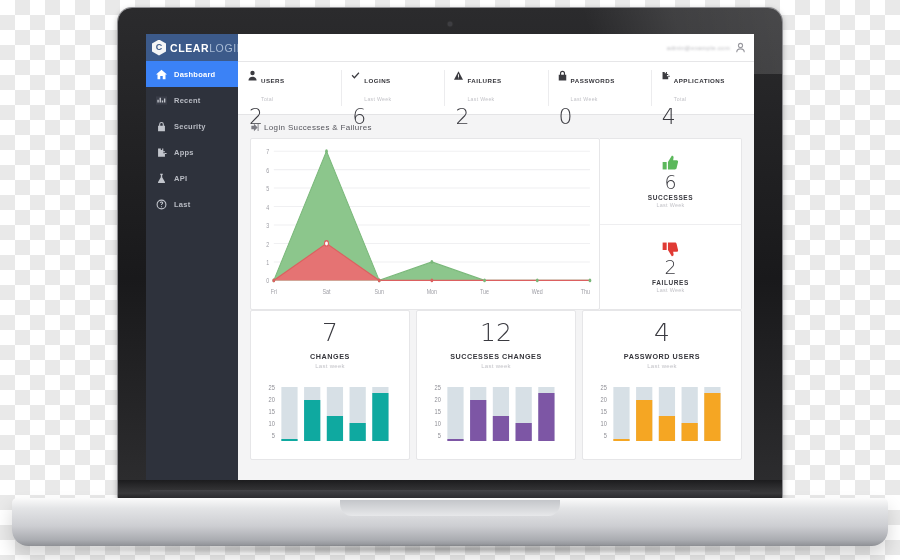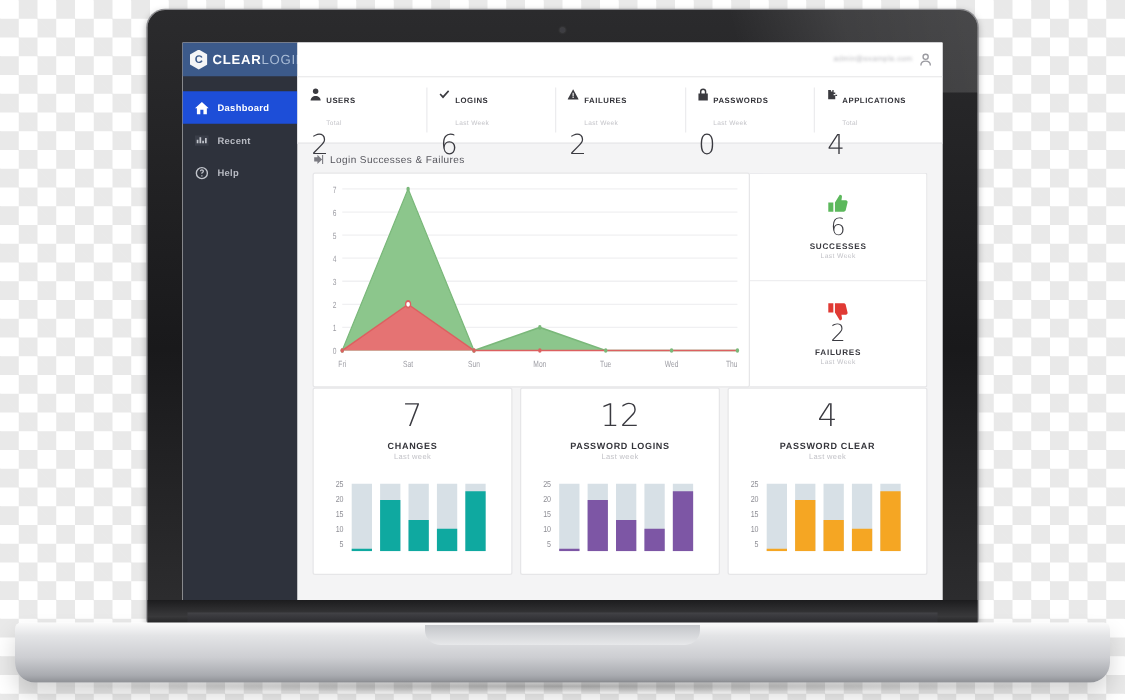--- a/index.html
+++ b/index.html
@@ -75,21 +75,21 @@
   .brand-badge span{color:#3c5a8a;font-size:9px;font-weight:bold;line-height:1;}
   .brand-text{font-size:10.5px;letter-spacing:.6px;font-weight:bold;white-space:nowrap;}
   .brand-text .b1{color:#ffffff;}
   .brand-text .b2{color:#a9bcd6;font-weight:normal;}
 
   .nav-item{
     height:26px;display:flex;align-items:center;gap:7px;padding:0 0 0 10px;
     box-sizing:border-box;color:#b9bcc4;font-size:7.5px;font-weight:bold;
     letter-spacing:.25px;cursor:pointer;
   }
-  .nav-item.active{background:#1d4ed8;color:#ffffff;margin-top:12px;}
+  .nav-item.active{background:#3b82f6;color:#ffffff;}
   .nav-ico{width:11px;height:11px;flex:0 0 11px;display:block;}
   .nav-ico svg{display:block;width:11px;height:11px;fill:#c2c5cc;}
   .nav-item.active .nav-ico svg{fill:#ffffff;}
 
   .content{flex:1;display:flex;flex-direction:column;min-width:0;background:#f4f4f5;}
 
   .topbar{
     height:27px;background:#ffffff;border-bottom:1px solid #e6e6e8;
     display:flex;align-items:center;justify-content:flex-end;padding-right:8px;gap:5px;
   }
@@ -187,33 +187,57 @@
         <div class="nav-item">
           <span class="nav-ico">
             <svg viewBox="0 0 16 16">
                 <path d="M0 2h16v12H0z" fill="#3a3e49"></path>
                 <path d="M2 11h2V7H2zm3.2 0h2V4h-2zm3.2 0h2V8h-2zm3.2 0h2V5h-2z"></path>
               </svg>
           </span>
           <span>Recent</span>
         </div>
 
-
-
-
-
-
         <div class="nav-item">
           <span class="nav-ico">
             <svg viewBox="0 0 16 16">
+                <path d="M4.6 7V4.8a3.4 3.4 0 0 1 6.8 0V7H13v8H3V7zm1.6 0h3.6V4.8a1.8 1.8 0 0 0-3.6 0z"></path>
+              </svg>
+          </span>
+          <span>Security</span>
+        </div>
+
+        <div class="nav-item">
+          <span class="nav-ico">
+            <svg viewBox="0 0 16 16">
+                <path d="M3 2h4v2.4h2V2h1.6v4H13v1.6h-2.4V9H13v5H3zM12.8 8.6h2.6v1.6h-2.6z"></path>
+              </svg>
+          </span>
+          <span>Apps</span>
+        </div>
+
+
+        <div class="nav-item">
+          <span class="nav-ico">
+            <svg viewBox="0 0 16 16">
+                <path d="M6 1h4v1.4H9V6l4 7.2a1 1 0 0 1-.9 1.5H3.9a1 1 0 0 1-.9-1.5L7 6V2.4H6z"></path>
+              </svg>
+          </span>
+          <span>API</span>
+        </div>
+
+
+        <div class="nav-item">
+          <span class="nav-ico">
+            <svg viewBox="0 0 16 16">
                 <path d="M8 .8a7.2 7.2 0 1 0 0 14.4A7.2 7.2 0 0 0 8 .8zm0 1.6a5.6 5.6 0 1 1 0 11.2 5.6 5.6 0 0 1 0-11.2z"></path>
                 <path d="M7.3 10.6h1.4v1.4H7.3zM8 3.6c1.4 0 2.4.9 2.4 2.1 0 1.1-.6 1.5-1.2 2-.4.3-.5.5-.5 1H7.3c0-1 .3-1.4.9-1.9.5-.4.7-.6.7-1 0-.5-.4-.8-.9-.8s-.9.3-.9.9H5.7c0-1.3 1-2.3 2.3-2.3z"></path>
               </svg>
           </span>
-          <span>Help</span>
+          <span>Last</span>
         </div>
       </div>
 
       <div class="content">
 
         <div class="topbar">
           <span class="user-email">admin@example.com</span>
           <span class="user-ico">
             <svg viewBox="0 0 16 16">
                 <circle cx="8" cy="5" r="3"></circle>
@@ -431,21 +455,21 @@
                   <rect x="86" y="37" width="20" height="25"></rect>
                   <rect x="114" y="44" width="20" height="18"></rect>
                   <rect x="142" y="14" width="20" height="48"></rect>
                 </g>
               </svg>
             </div>
           </div>
 
           <div class="act-card">
             <div class="act-num">12</div>
-            <div class="act-label">PASSWORD LOGINS</div>
+            <div class="act-label">SUCCESSES CHANGES</div>
             <div class="act-sub">Last week</div>
             <div class="bars">
               <svg viewBox="0 0 170 62" preserveAspectRatio="none">
                 <g fill="#8e8e95" font-size="7" font-family="Liberation Sans, sans-serif" text-anchor="end">
                   <text x="22" y="11">25</text>
                   <text x="22" y="23">20</text>
                   <text x="22" y="35">15</text>
                   <text x="22" y="47">10</text>
                   <text x="22" y="59">5</text>
                 </g>
@@ -462,21 +486,21 @@
                   <rect x="86" y="37" width="20" height="25"></rect>
                   <rect x="114" y="44" width="20" height="18"></rect>
                   <rect x="142" y="14" width="20" height="48"></rect>
                 </g>
               </svg>
             </div>
           </div>
 
           <div class="act-card">
             <div class="act-num">4</div>
-            <div class="act-label">PASSWORD CLEAR</div>
+            <div class="act-label">PASSWORD USERS</div>
             <div class="act-sub">Last week</div>
             <div class="bars">
               <svg viewBox="0 0 170 62" preserveAspectRatio="none">
                 <g fill="#8e8e95" font-size="7" font-family="Liberation Sans, sans-serif" text-anchor="end">
                   <text x="22" y="11">25</text>
                   <text x="22" y="23">20</text>
                   <text x="22" y="35">15</text>
                   <text x="22" y="47">10</text>
                   <text x="22" y="59">5</text>
                 </g>

